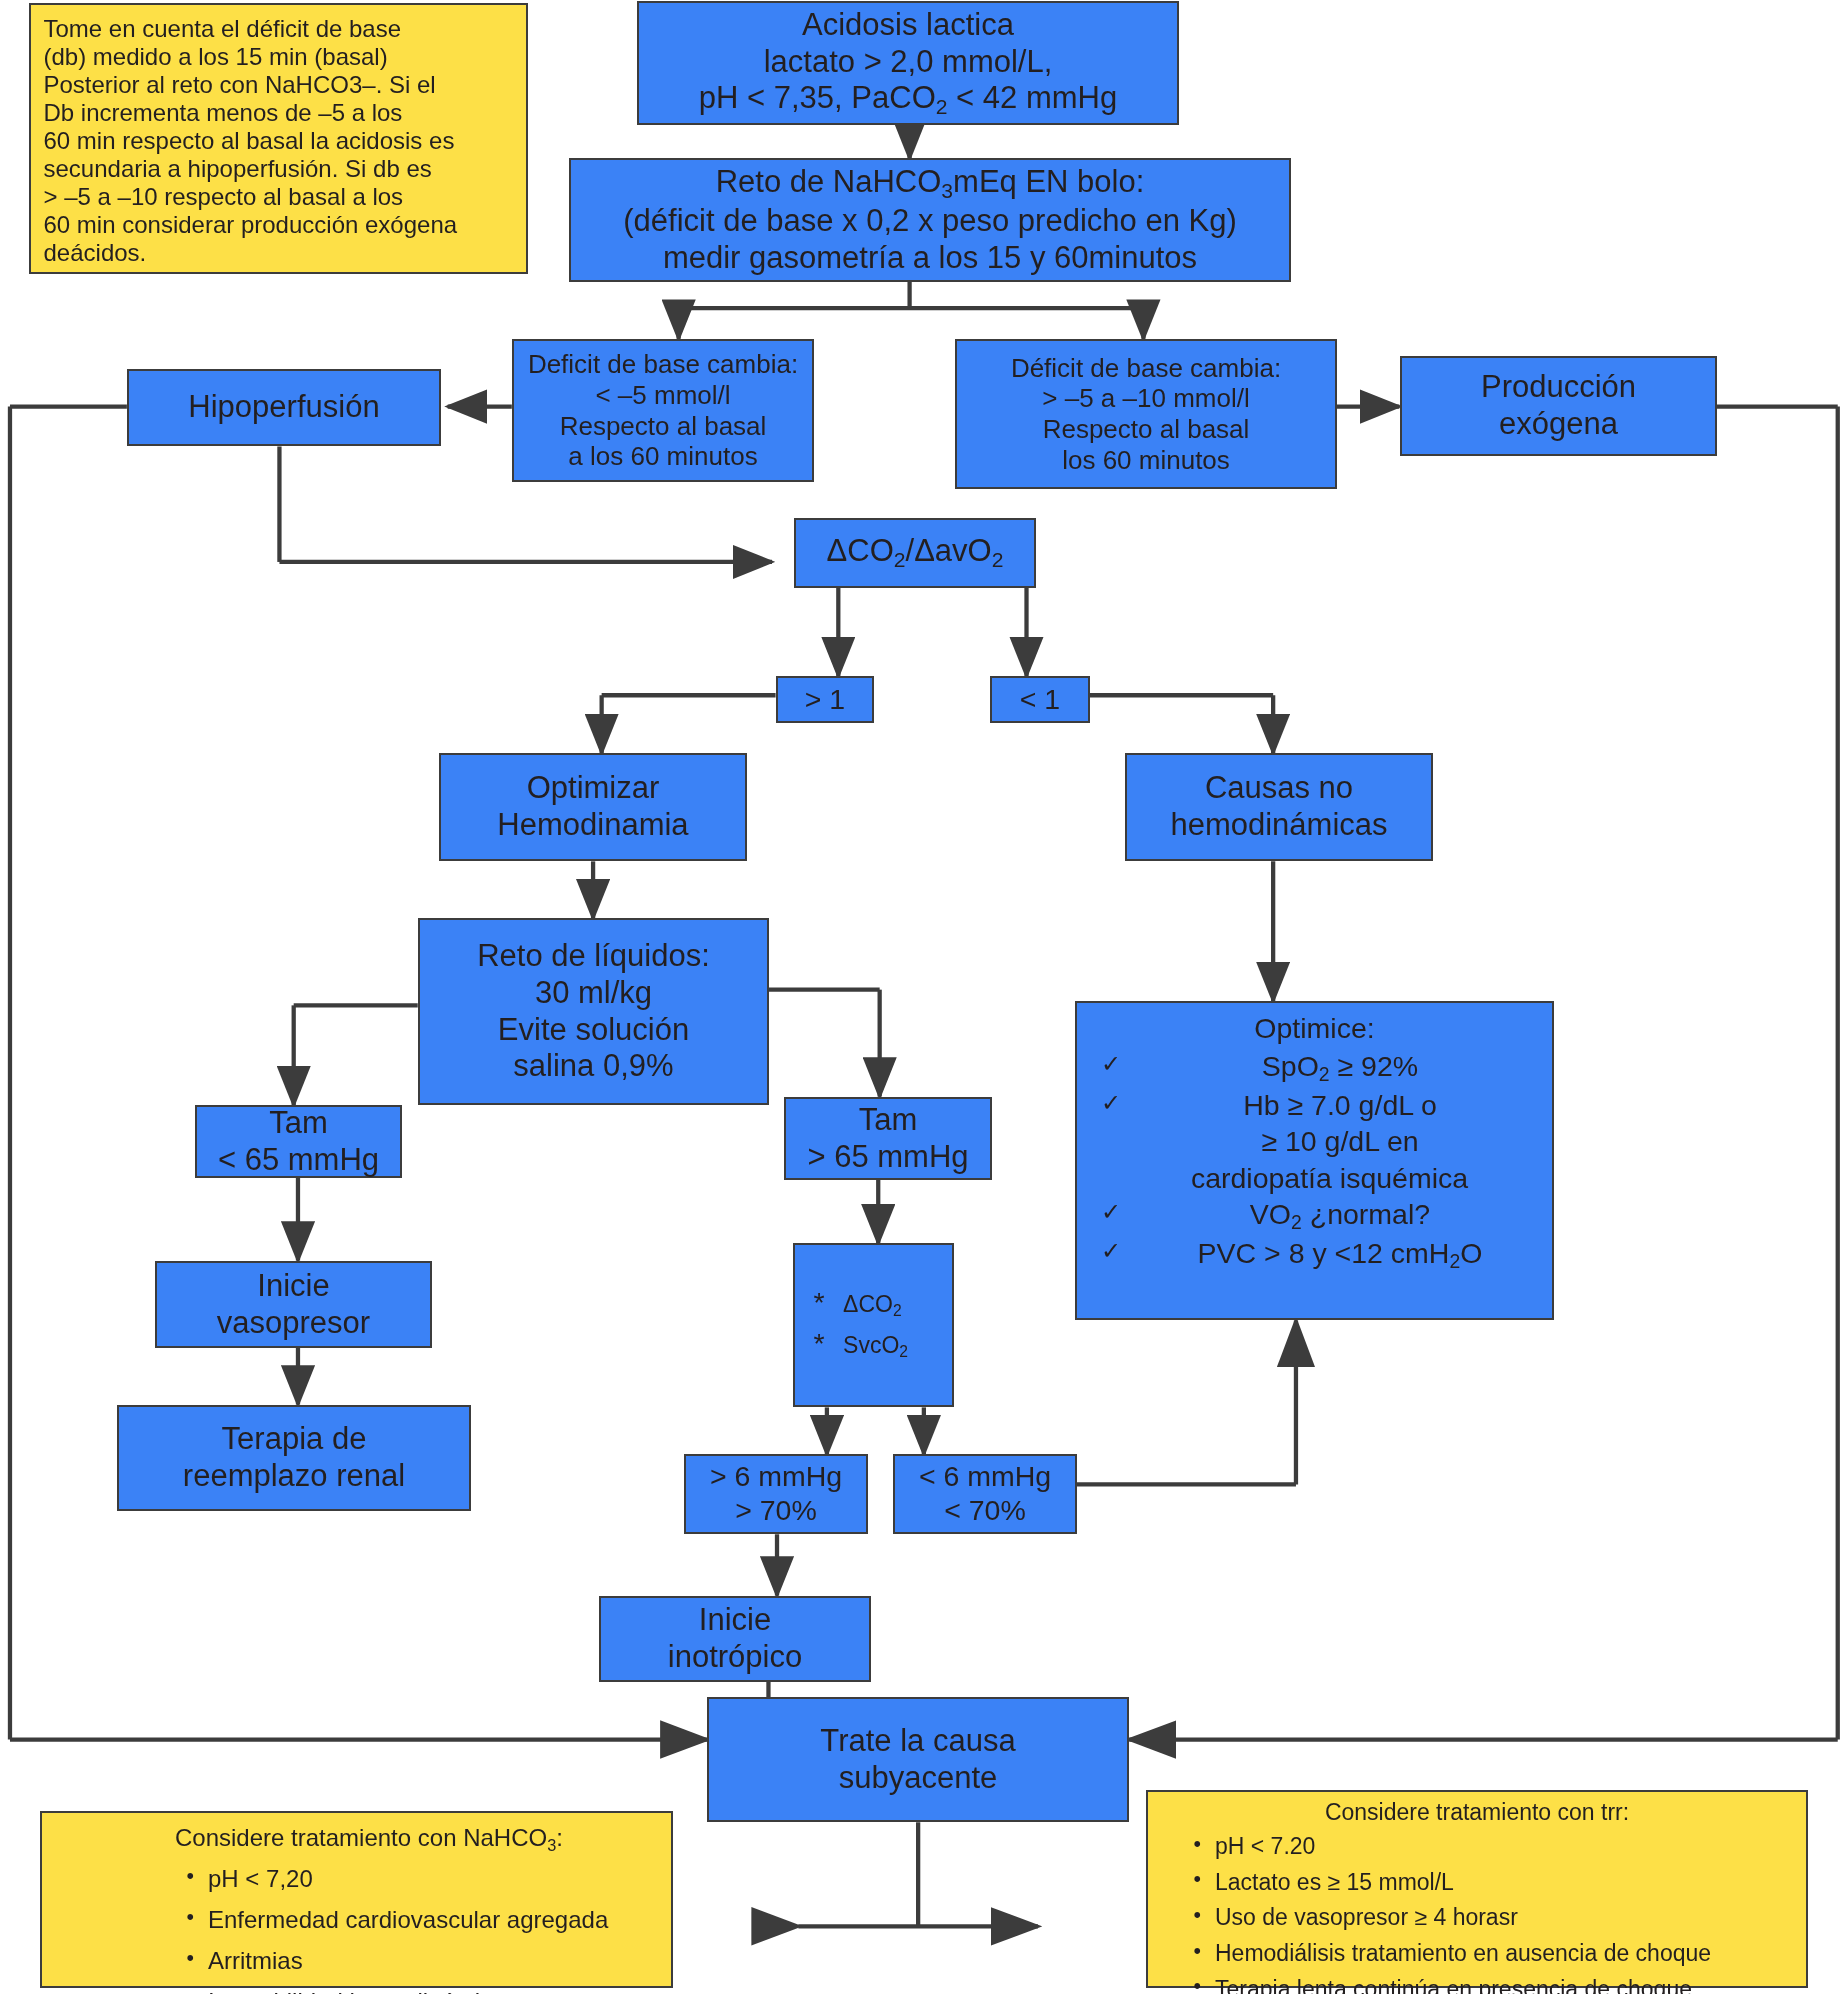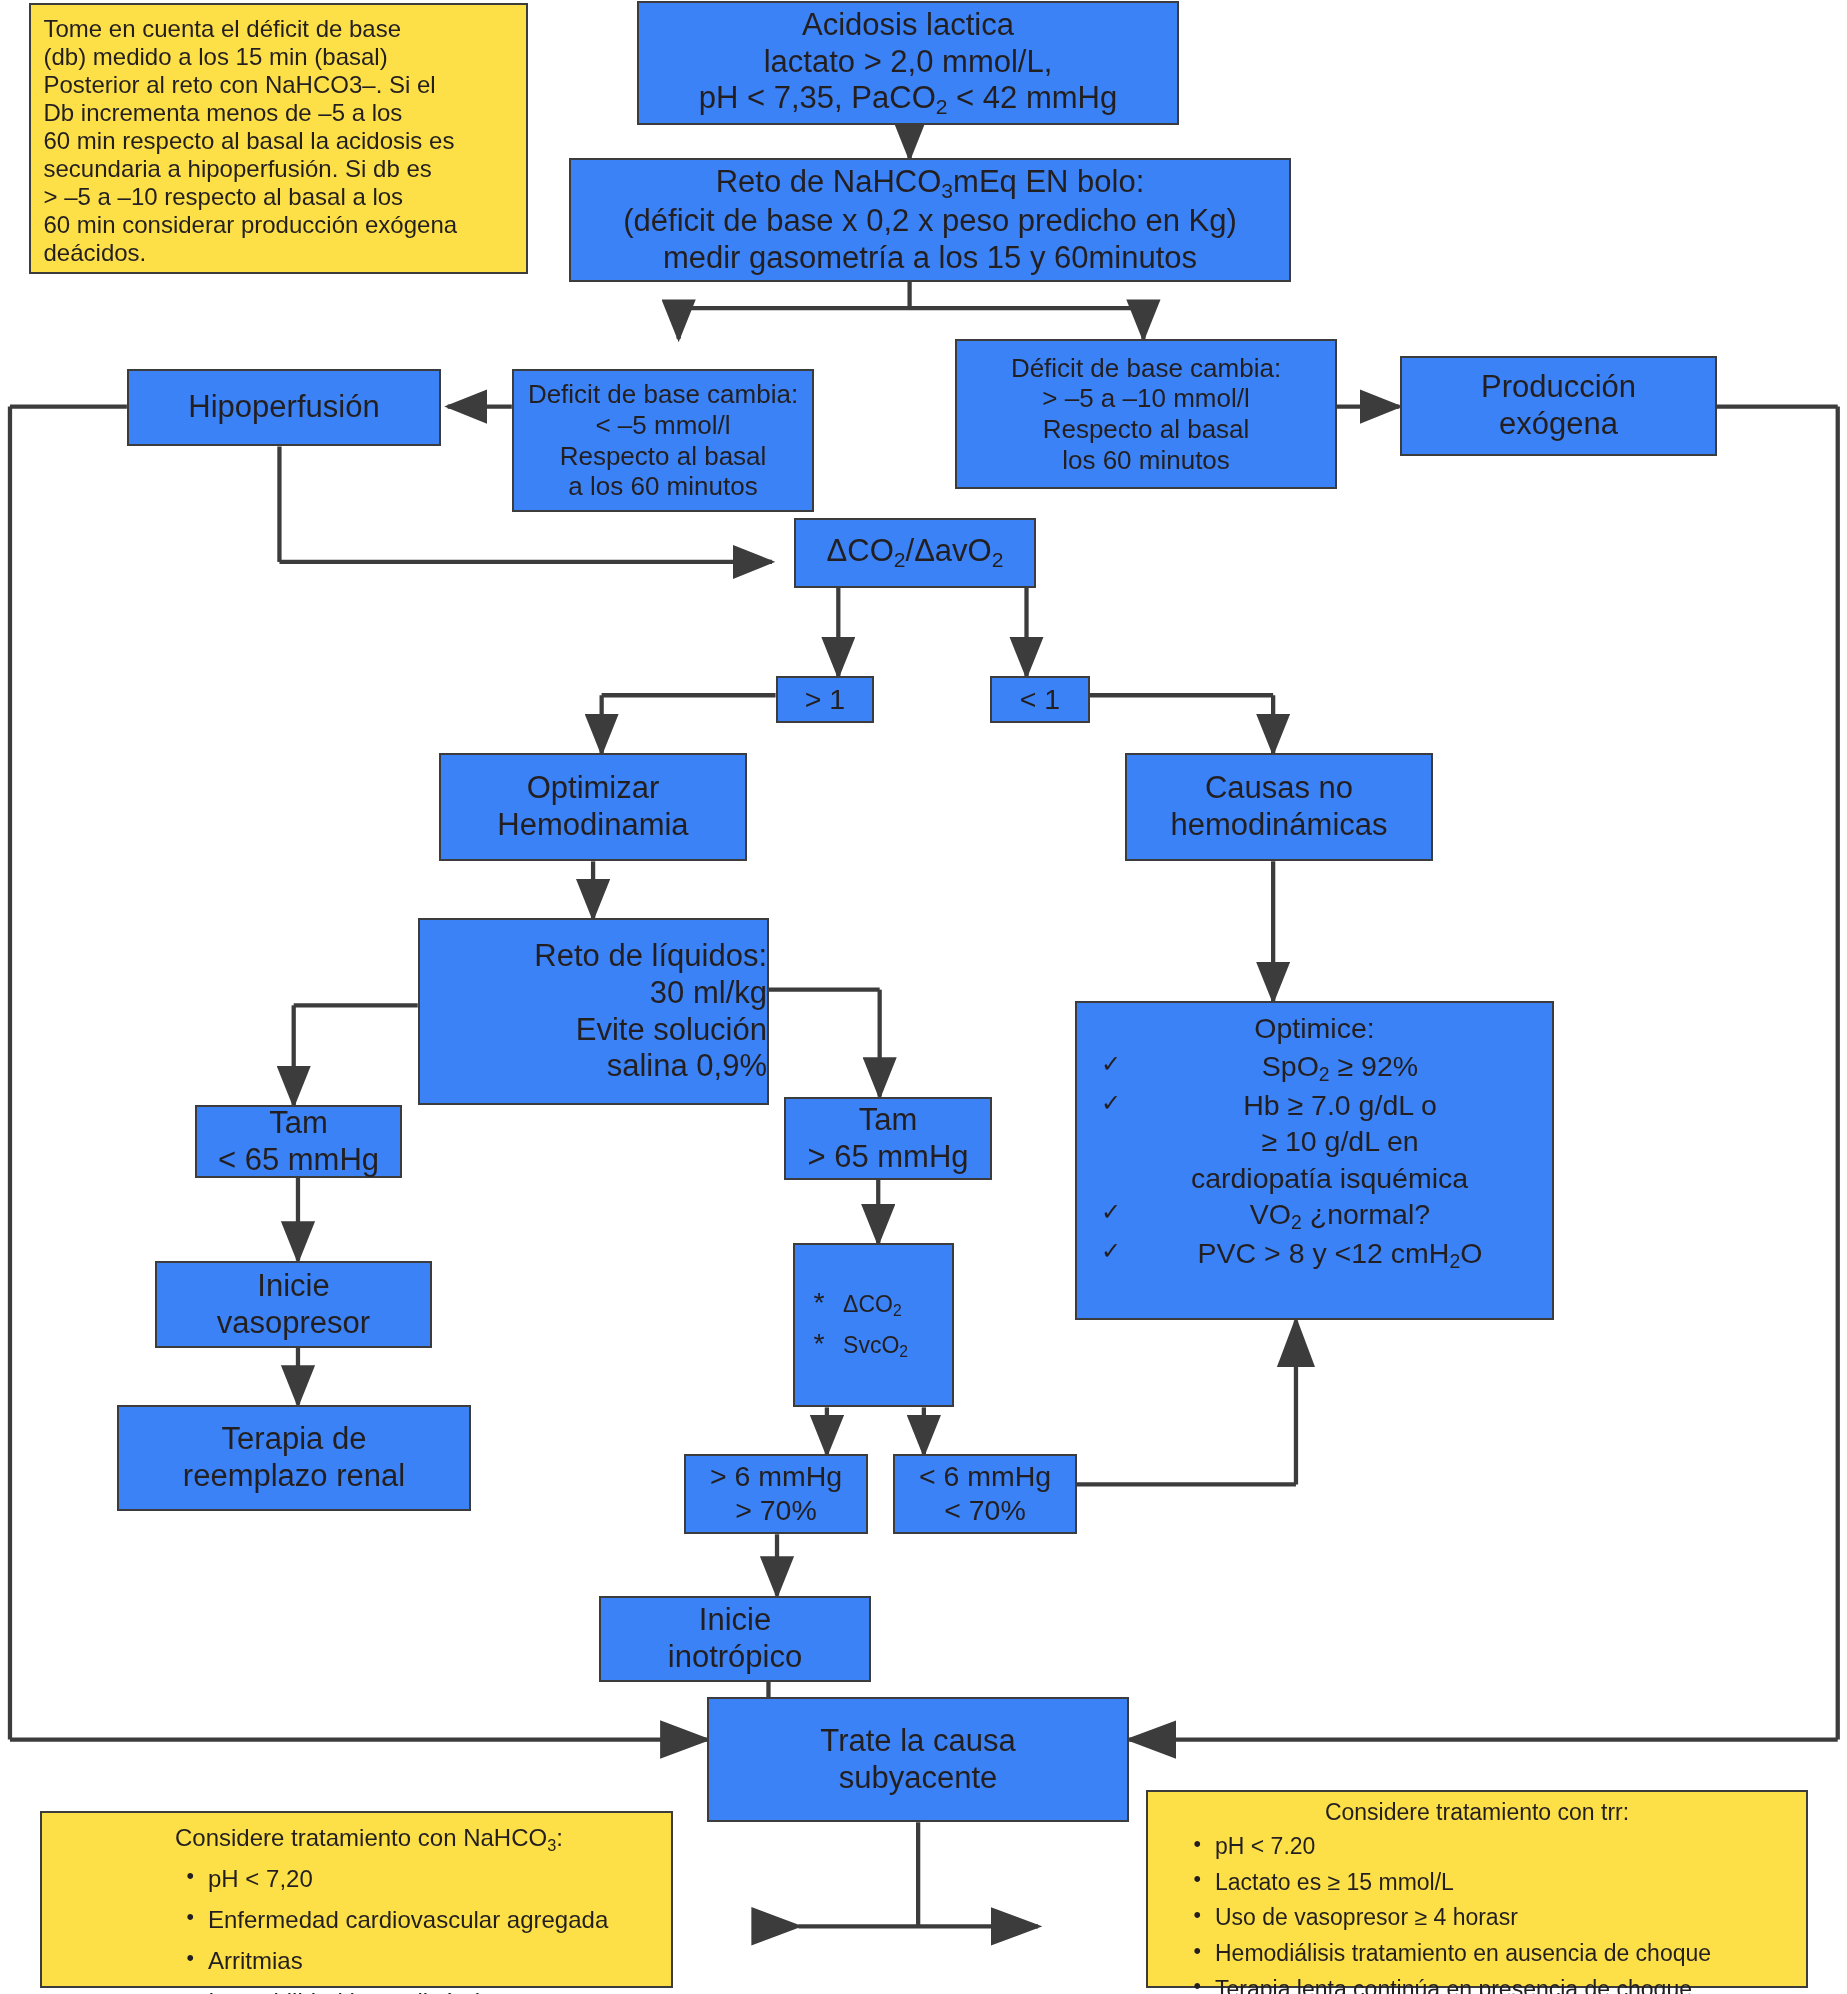--- a/index.html
+++ b/index.html
@@ -125,21 +125,21 @@
     <span class="ln">lactato &gt; 2,0 mmol/L,</span>
     <span class="ln"><span>pH &lt; 7,35, PaCO</span><sub>2</sub><span> &lt; 42 mmHg</span></span>
   </div>
 
   <div class="node f44" style="left:569px;top:158px;width:722px;height:124px;">
     <span class="ln"><span>Reto de NaHCO</span><sub>3</sub><span>mEq EN bolo:</span></span>
     <span class="ln">(déficit de base x 0,2 x peso predicho en Kg)</span>
     <span class="ln">medir gasometría a los 15 y 60minutos</span>
   </div>
 
-  <div class="node f36" style="left:512px;top:339px;width:302px;height:143px;margin-top:30px;">
+  <div class="node f36" style="left:512px;top:339px;width:302px;height:143px;">
     <span class="ln">Deficit de base cambia:</span>
     <span class="ln">&lt; –5 mmol/l</span>
     <span class="ln">Respecto al basal</span>
     <span class="ln">a los 60 minutos</span>
   </div>
 
   <div class="node f36" style="left:955px;top:339px;width:382px;height:150px;">
     <span class="ln">Déficit de base cambia:</span>
     <span class="ln">&gt; –5 a –10 mmol/l</span>
     <span class="ln">Respecto al basal</span>
@@ -170,21 +170,21 @@
   <div class="node f44" style="left:439px;top:753px;width:308px;height:108px;">
     <span class="ln">Optimizar</span>
     <span class="ln">Hemodinamia</span>
   </div>
 
   <div class="node f44" style="left:1125px;top:753px;width:308px;height:108px;">
     <span class="ln">Causas no</span>
     <span class="ln">hemodinámicas</span>
   </div>
 
-  <div class="node f44" style="left:418px;top:918px;width:351px;height:187px;align-items:flex-end;">
+  <div class="node f44" style="left:418px;top:918px;width:351px;height:187px;">
     <span class="ln">Reto de líquidos:</span>
     <span class="ln">30 ml/kg</span>
     <span class="ln">Evite solución</span>
     <span class="ln">salina 0,9%</span>
   </div>
 
   <div class="node f44" style="left:195px;top:1105px;width:207px;height:73px;">
     <span class="ln">Tam</span>
     <span class="ln">&lt; 65 mmHg</span>
   </div>

